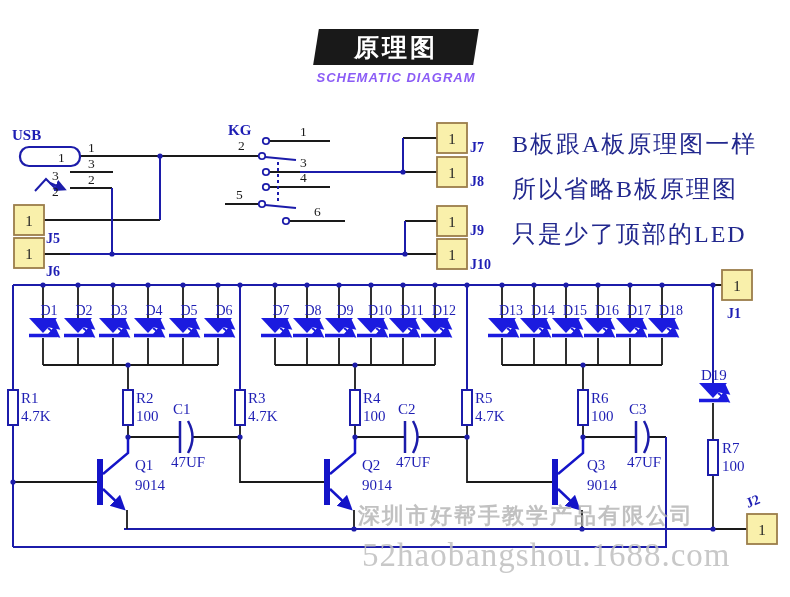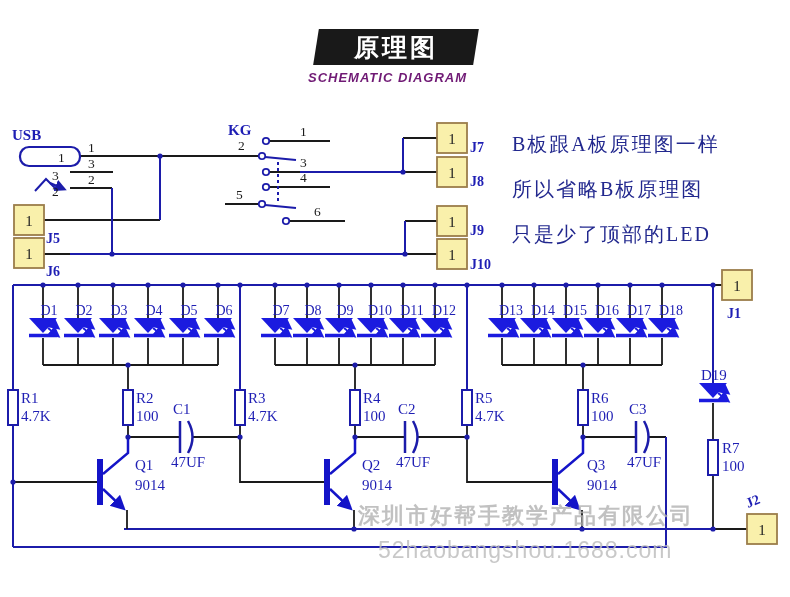--- a/index.html
+++ b/index.html
@@ -5,33 +5,33 @@
   html,body{margin:0;padding:0;background:#fff;}
   #stage{position:relative;width:790px;height:597px;background:#fff;overflow:hidden;
          font-family:"Liberation Serif",serif;}
   
   .banner-bg{position:absolute;left:316px;top:29px;width:160px;height:36px;
              background:#191919;transform:skewX(-9deg);}
   .banner-title{position:absolute;left:316px;top:29px;width:160px;height:36px;
                 line-height:36px;text-align:center;color:#fff;
                 font-family:"Liberation Sans",sans-serif;font-weight:bold;
                 font-size:25px;letter-spacing:3px;}
-  .banner-sub{position:absolute;left:308px;top:70px;width:176px;text-align:left;
-              color:#701a75;font-family:"Liberation Sans",sans-serif;
+  .banner-sub{position:absolute;left:308px;top:70px;width:176px;text-align:center;
+              color:#8b5cf6;font-family:"Liberation Sans",sans-serif;
               font-style:italic;font-weight:bold;font-size:13px;letter-spacing:1px;}
   
   .note{position:absolute;left:512px;top:122px;color:#22288e;
-        font-family:"Liberation Serif",serif;font-size:20px;line-height:45px;
+        font-family:"Liberation Serif",serif;font-size:24px;line-height:45px;
         letter-spacing:2px;white-space:nowrap;}
   
   .wm1{position:absolute;left:358px;top:501px;color:rgba(178,178,178,0.8);
        font-family:"Liberation Sans",sans-serif;font-weight:bold;font-size:22px;
        letter-spacing:2px;white-space:nowrap;}
-  .wm2{position:absolute;left:378px;top:537px;color:rgba(190,190,190,0.85);
-       font-family:Liberation Sans, sans-serif;font-size:23px;letter-spacing:1px;
+  .wm2{position:absolute;left:362px;top:537px;color:rgba(190,190,190,0.85);
+       font-family:Liberation Serif, serif;font-size:33px;letter-spacing:1px;
        white-space:nowrap;}
   
   svg{position:absolute;left:0;top:0;}
   text{font-family:"Liberation Serif",serif;}
   .t-blue{fill:#1e1eb4;font-size:15px;}
   .t-blue-b{fill:#1e1eb4;font-size:15px;font-weight:bold;}
   .t-jlbl{fill:#1e1eb4;font-size:14px;font-weight:bold;}
   .t-led{fill:#1e1eb4;font-size:14px;text-anchor:middle;}
   .t-pin{fill:#1a1a1a;font-size:13.5px;}
   .t-one{fill:#222;font-size:15px;text-anchor:middle;}

